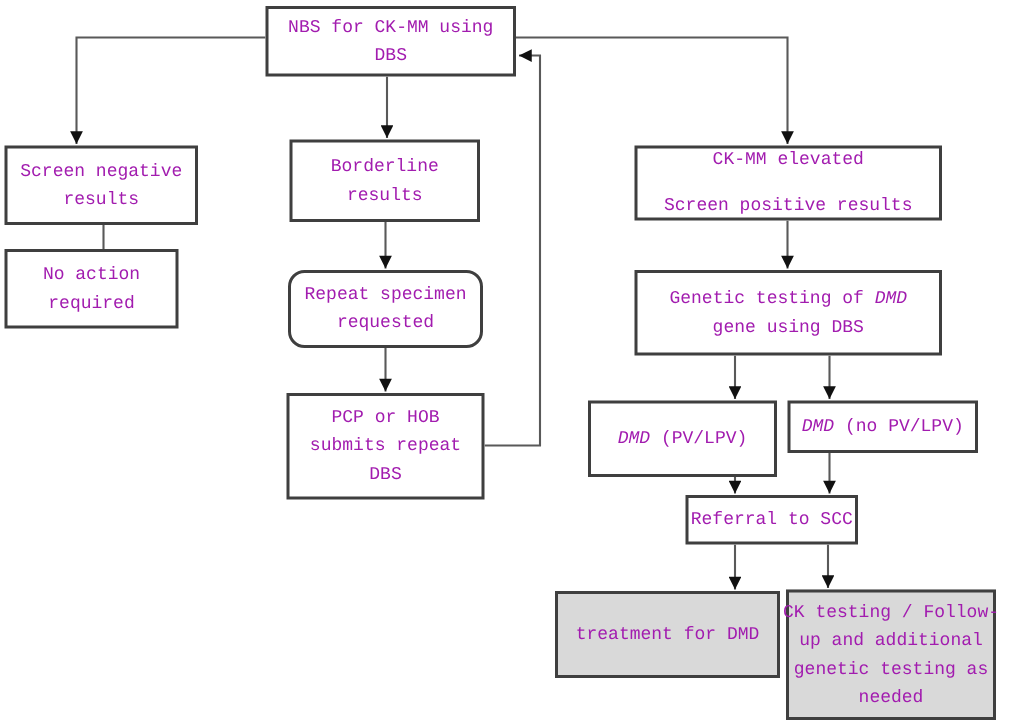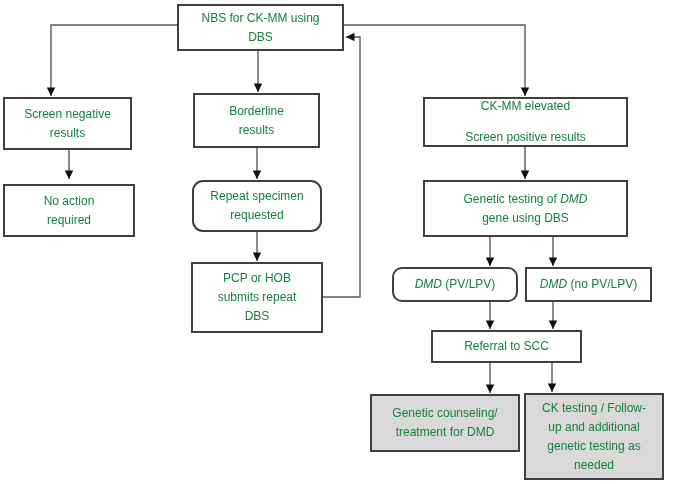--- a/index.html
+++ b/index.html
@@ -5,22 +5,22 @@
   html, body {
     margin: 0;
     padding: 0;
     background: #ffffff;
   }
   .stage {
     position: relative;
     width: 675px;
     height: 484px;
     background: #ffffff;
-    font-family: Liberation Sans, sans-serif;
-    color: #15803d;
+    font-family: Liberation Mono, monospace;
+    color: #a21caf;
     overflow: hidden;
   }
   .connectors {
     position: absolute;
     left: 0;
     top: 0;
     width: 675px;
     height: 484px;
   }
   .conn {
@@ -80,21 +80,21 @@
   <div class="box" style="left:177px; top:4px; width:167px; height:47px;">
     <div class="line">NBS for CK-MM using</div>
     <div class="line">DBS</div>
   </div>
 
   <div class="box" style="left:3px; top:97px; width:129px; height:53px;">
     <div class="line">Screen negative</div>
     <div class="line">results</div>
   </div>
 
-  <div class="box" style="left:3px; top:184px; width:132px; height:53px;">
+  <div class="box" style="left:3px; top:166px; width:116px; height:53px;">
     <div class="line">No action</div>
     <div class="line">required</div>
   </div>
 
   <div class="box" style="left:193px; top:93px; width:127px; height:55px;">
     <div class="line">Borderline</div>
     <div class="line">results</div>
   </div>
 
   <div class="box" style="left:192px; top:180px; width:130px; height:52px;border-radius:11px;">
@@ -111,34 +111,33 @@
   <div class="box" style="left:423px; top:97px; width:205px; height:50px;gap:12px;">
     <div class="line">CK-MM elevated</div>
     <div class="line">Screen positive results</div>
   </div>
 
   <div class="box" style="left:423px; top:180px; width:205px; height:57px;">
     <div class="line"><span>Genetic testing of </span><span class="gene">DMD</span></div>
     <div class="line">gene using DBS</div>
   </div>
 
-  <div class="box" style="left:392px; top:267px; width:126px; height:35px;border-radius:10px;">
+  <div class="box" style="left:392px; top:267px; width:126px; height:51px;">
     <div class="line"><span class="gene">DMD</span><span> (PV/LPV)</span></div>
   </div>
 
   <div class="box" style="left:525px; top:267px; width:127px; height:35px;">
     <div class="line"><span class="gene">DMD</span><span> (no PV/LPV)</span></div>
   </div>
 
-  <div class="box" style="left:431px; top:330px; width:151px; height:33px;">
+  <div class="box" style="left:457px; top:330px; width:115px; height:33px;">
     <div class="line">Referral to SCC</div>
   </div>
 
   <div class="box shaded" style="left:370px; top:394px; width:150px; height:58px;">
-    <div class="line">Genetic counseling/</div>
     <div class="line">treatment for DMD</div>
   </div>
 
   <div class="box shaded" style="left:524px; top:393px; width:140px; height:87px;">
     <div class="line">CK testing / Follow-</div>
     <div class="line">up and additional</div>
     <div class="line">genetic testing as</div>
     <div class="line">needed</div>
   </div>
 

